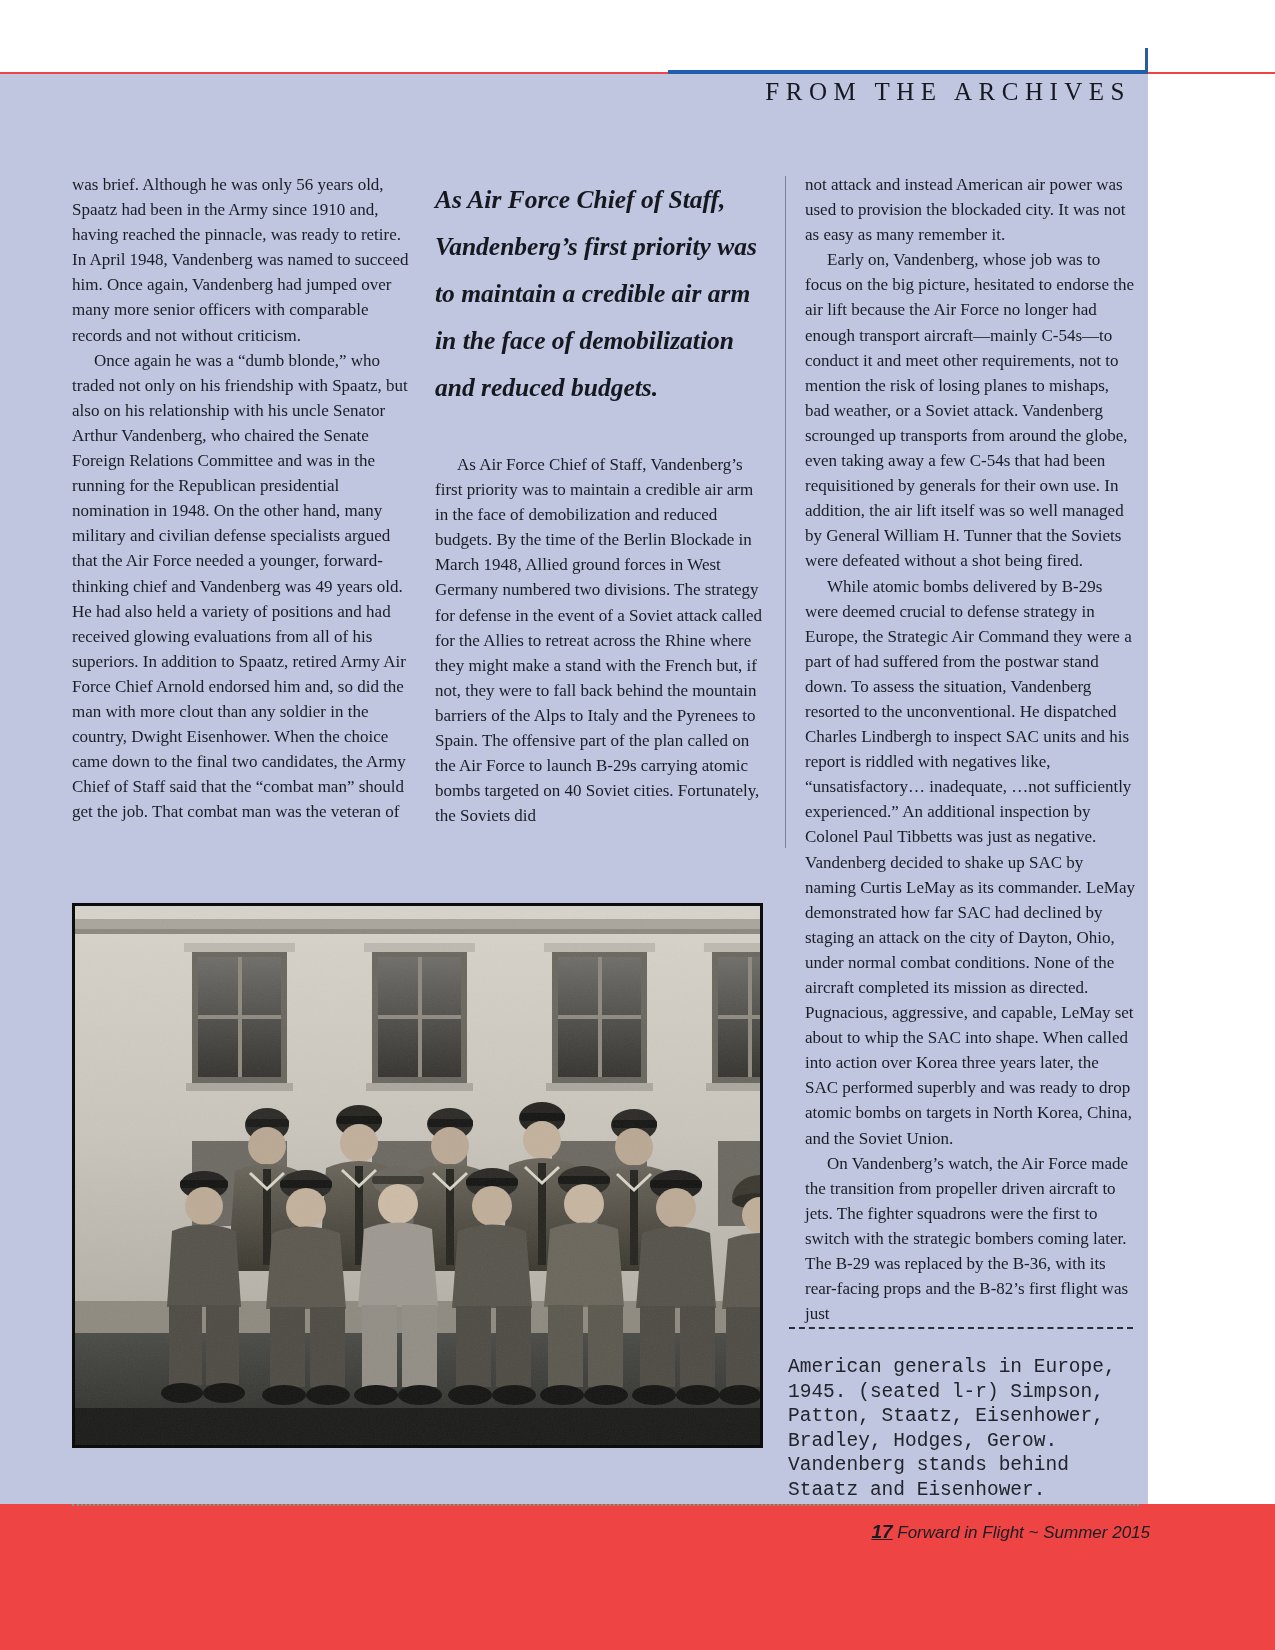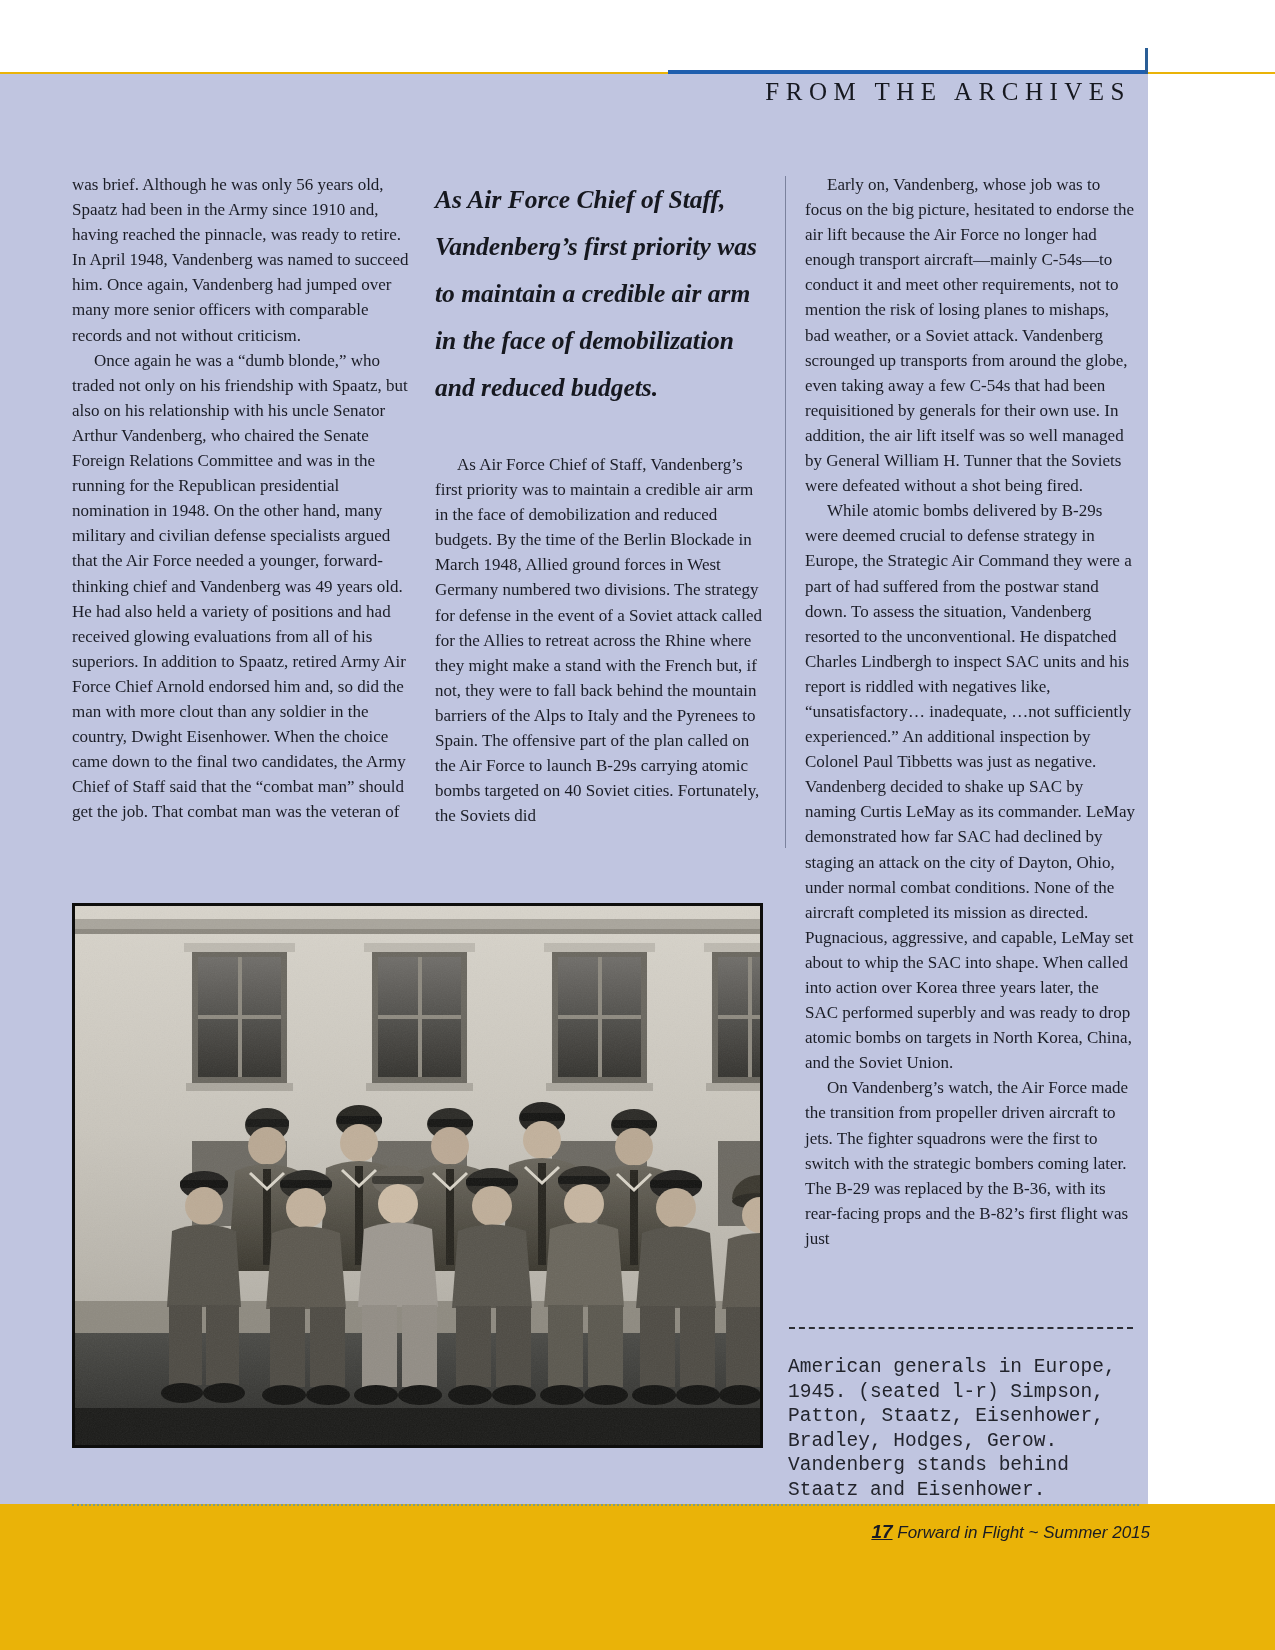--- a/index.html
+++ b/index.html
@@ -7,21 +7,21 @@
     padding: 0;
     background: #ffffff;
   }
   body {
     font-family: "Liberation Serif", serif;
   }
   .page {
     position: relative;
     width: 1275px;
     height: 1650px;
-    background: #eab308;
+    background: #ef4444;
     overflow: hidden;
   }
   
   .top-white {
     position: absolute;
     left: 0; top: 0;
     width: 1275px; height: 72px;
     background: #ffffff;
   }
   .rule-h {
@@ -170,20 +170,21 @@
 
   <div class="pullquote">As Air Force Chief of Staff, Vandenberg’s first priority was to maintain a credible air arm in the face of demobilization and reduced budgets.</div>
 
   <div class="col" id="col2">
     <p class="ind">As Air Force Chief of Staff, Vandenberg’s first priority was to maintain a credible air arm in the face of demobilization and reduced budgets. By the time of the Berlin Blockade in March 1948, Allied ground forces in West Germany numbered two divisions. The strategy for defense in the event of a Soviet attack called for the Allies to retreat across the Rhine where they might make a stand with the French but, if not, they were to fall back behind the mountain barriers of the Alps to Italy and the Pyrenees to Spain. The offensive part of the plan called on the Air Force to launch B-29s carrying atomic bombs targeted on 40 Soviet cities. Fortunately, the Soviets did</p>
   </div>
 
   <div class="col-divider"></div>
 
   <div class="col" id="col3">
+    <p>not attack and instead American air power was used to provision the blockaded city. It was not as easy as many remember it.</p>
     <p class="ind">Early on, Vandenberg, whose job was to focus on the big picture, hesitated to endorse the air lift because the Air Force no longer had enough transport aircraft—mainly C-54s—to conduct it and meet other requirements, not to mention the risk of losing planes to mishaps, bad weather, or a Soviet attack. Vandenberg scrounged up transports from around the globe, even taking away a few C-54s that had been requisitioned by generals for their own use. In addition, the air lift itself was so well managed by General William H. Tunner that the Soviets were defeated without a shot being fired.</p>
     <p class="ind">While atomic bombs delivered by B-29s were deemed crucial to defense strategy in Europe, the Strategic Air Command they were a part of had suffered from the postwar stand down. To assess the situation, Vandenberg resorted to the unconventional. He dispatched Charles Lindbergh to inspect SAC units and his report is riddled with negatives like, “unsatisfactory… inadequate, …not sufficiently experienced.” An additional inspection by Colonel Paul Tibbetts was just as negative. Vandenberg decided to shake up SAC by naming Curtis LeMay as its commander. LeMay demonstrated how far SAC had declined by staging an attack on the city of Dayton, Ohio, under normal combat conditions. None of the aircraft completed its mission as directed. Pugnacious, aggressive, and capable, LeMay set about to whip the SAC into shape. When called into action over Korea three years later, the SAC performed superbly and was ready to drop atomic bombs on targets in North Korea, China, and the Soviet Union.</p>
     <p class="ind">On Vandenberg’s watch, the Air Force made the transition from propeller driven aircraft to jets. The fighter squadrons were the first to switch with the strategic bombers coming later. The B-29 was replaced by the B-36, with its rear-facing props and the B-82’s first flight was just</p>
   </div>
 
   <div class="photo">
     <svg width="691" height="545" viewBox="0 0 691 545" xmlns="http://www.w3.org/2000/svg">
       <defs>
         <linearGradient id="wall" x1="0" y1="0" x2="0" y2="1">
           <stop offset="0%" stop-color="#d8d4cb"></stop>

